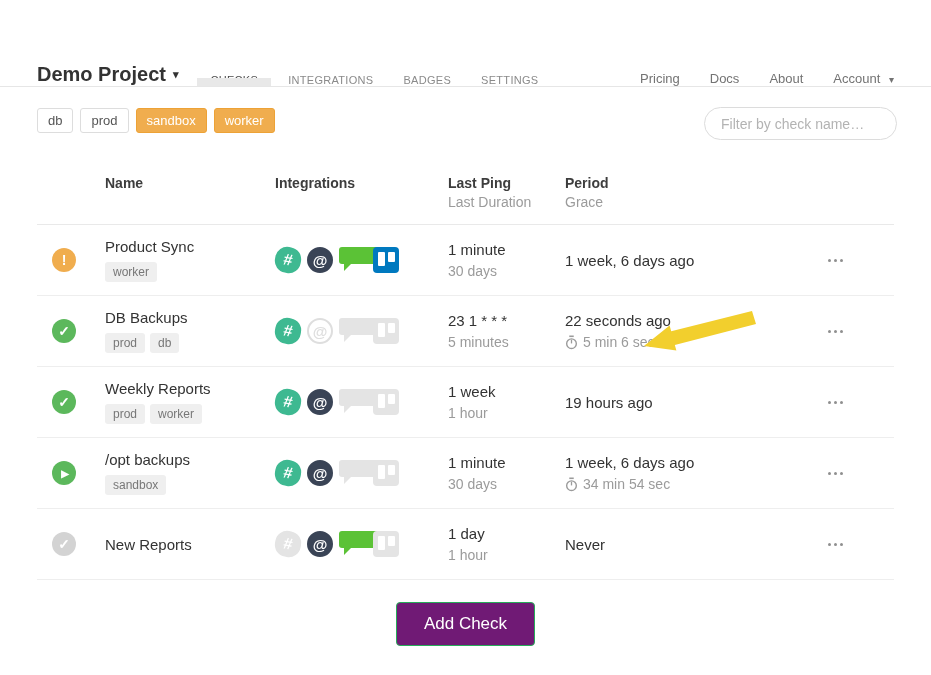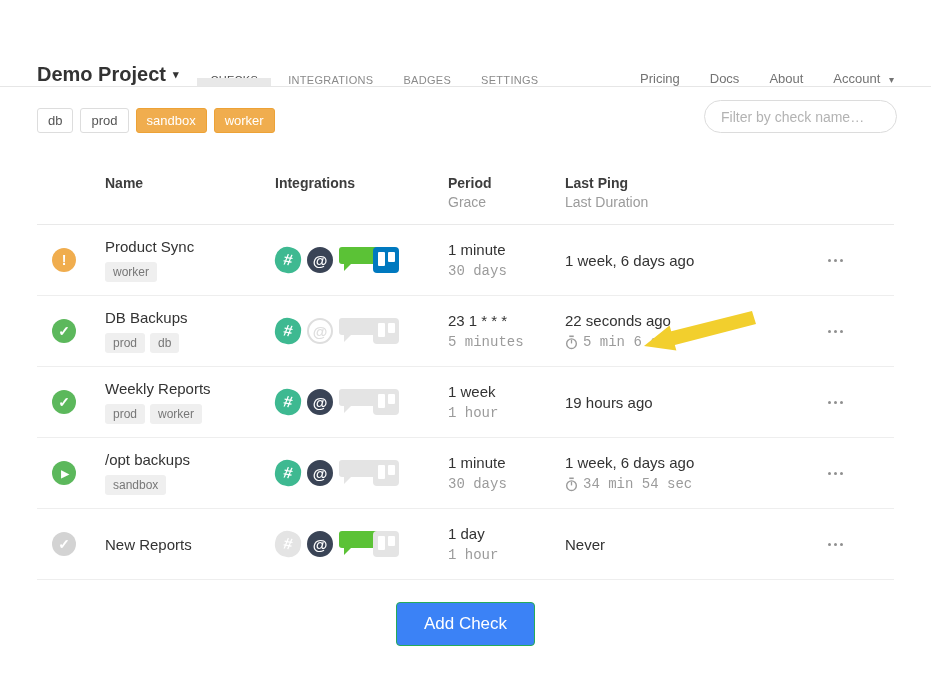--- a/index.html
+++ b/index.html
@@ -21,21 +21,21 @@
   .top-links { margin-left:auto; display:flex; gap:30px; align-items:center; }
   .top-link { font-size:13px; color:#737373; cursor:pointer; text-decoration:none; }
   .top-link .caret { font-size:10px; margin-left:5px; color:#737373; }
 
   
   .filter-row { display:flex; gap:7px; margin:21px 37px 0; }
   .tag-pill { font-size:13px; padding:4px 10px; border-radius:3px;
     border:1px solid #ddd; background:#fff; color:#555; cursor:pointer;
     font-family:"Liberation Sans", sans-serif; }
   .tag-pill.selected { background:#f0ad4e; border-color:#eda236; color:#fff; }
-  .search-input { position:absolute; top:100px; right:34px; width:193px; height:33px;
+  .search-input { position:absolute; top:107px; right:34px; width:193px; height:33px;
     border:1px solid #dcdcdc; border-radius:17px; padding:0 16px; font-size:14px;
     color:#555; outline:none; font-family:"Liberation Sans", sans-serif; }
   .search-input::placeholder { color:#b3b3b3; }
 
   
   .checks-table { margin:29px 37px 0; }
   .thead, .trow { display:grid;
     grid-template-columns:68px 170px 173px 117px 245px 1fr; align-items:center; }
   .thead { align-items:start; padding:12px 0 12px; border-bottom:1px solid #e9e9e9; }
   .th { font-size:14px; font-weight:bold; color:#3d3d3d; line-height:19px; }
@@ -75,32 +75,32 @@
   .tr-bar.tall { left:5px; height:14px; }
   .tr-bar.short { left:15px; height:10px; }
   
   .intg.inactive .sms-bubble, .intg.inactive.ic-slack { background:#e4e4e4; color:#fff; }
   .intg.inactive .sms-tail { border-left-color:#e4e4e4; }
   .intg.inactive.ic-email { background:#fff; border-color:#dedede; color:#dedede; }
   .intg.inactive.ic-trello { background:#e4e4e4; }
 
   .cell-line1 { font-size:15px; color:#333; }
   .cell-line2 { font-size:14px; color:#9b9b9b; margin-top:5px; display:flex;
-    align-items:center; gap:5px;font-family:Liberation Mono, monospace; }
+    align-items:center; gap:5px; }
 
   .menu-btn { background:none; border:none; cursor:pointer; display:flex; gap:3px;
     margin-left:14px; padding:6px 4px; }
   .menu-btn .dot { width:3px; height:3px; border-radius:50%; background:#8f8f8f; }
 
   .arrow-annotation { position:absolute; left:605px; top:14px; width:115px;
     height:44px; pointer-events:none; }
 
   
   .add-check-wrap { text-align:center; margin-top:22px; }
-  .add-check-btn { background:#3b82f6; color:#fff; border:1px solid #27ab59;
+  .add-check-btn { background:#701a75; color:#fff; border:1px solid #27ab59;
     border-radius:4px; font-size:17px; padding:11px 27px; cursor:pointer;
     font-family:"Liberation Sans", sans-serif; }
 </style>
 </head>
 <body>
 
 <div class="topbar">
   <div class="brand">
     <span>Demo Project</span>
     <span class="caret">▾</span>
@@ -130,26 +130,26 @@
     <button class="tag-pill selected">worker</button>
   </div>
 <input class="search-input" type="text" placeholder="Filter by check name…" style="">
 
 <div class="checks-table">
   <div class="thead">
     <div class="th"></div>
     <div class="th">Name</div>
     <div class="th">Integrations</div>
     <div class="th">
+      <div>Last Ping</div>
+      <div class="sub">Last Duration</div>
+    </div>
+    <div class="th">
       <div>Period</div>
       <div class="sub">Grace</div>
-    </div>
-    <div class="th">
-      <div>Last Ping</div>
-      <div class="sub">Last Duration</div>
     </div>
     <div class="th"></div>
   </div>
   <div id="rows">
       <div class="trow">
         <div>
           <span class="status-ico status-late">!</span>
         </div>
         <div>
           <div class="check-name">Product Sync</div>

